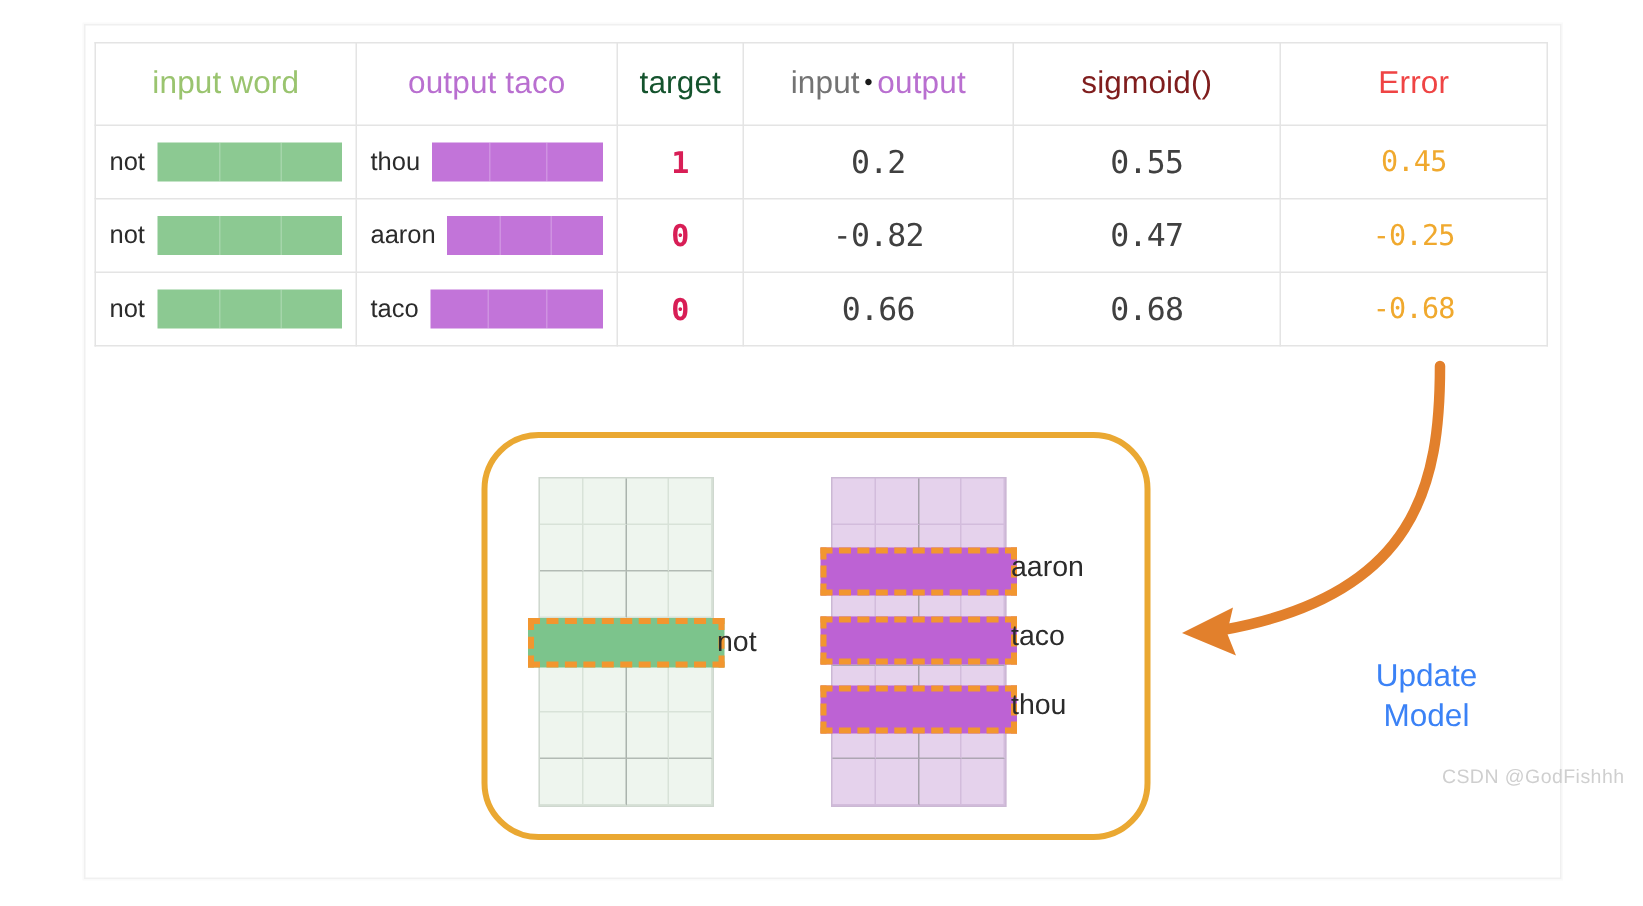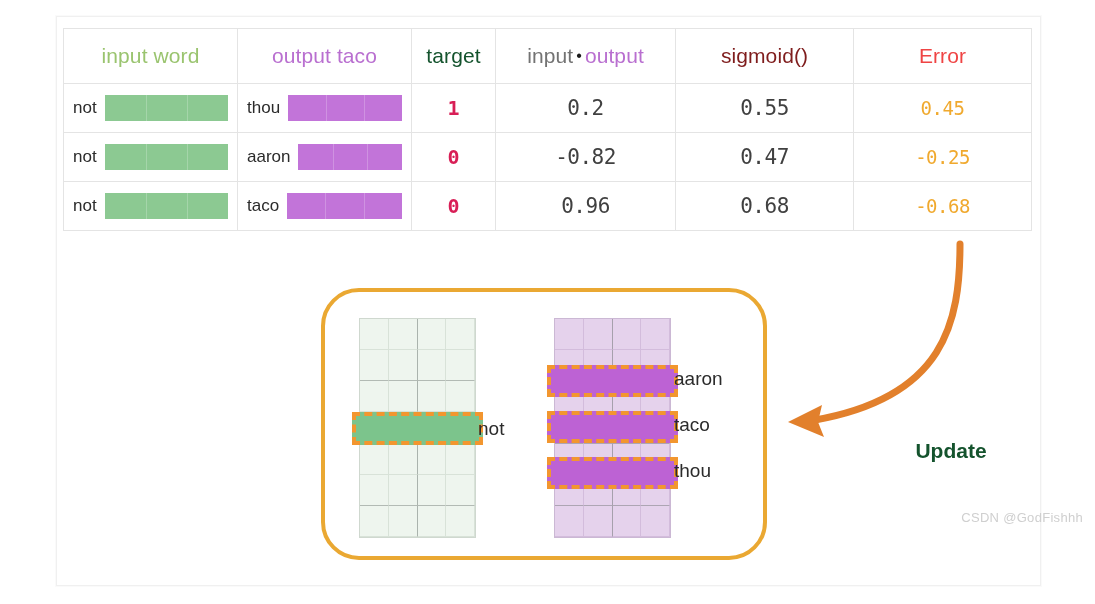--- a/index.html
+++ b/index.html
@@ -219,23 +219,23 @@
     height: 220px;
     z-index: 3;
   }
 
   .update-caption {
     position: absolute;
     left: 856px;
     top: 437px;
     width: 190px;
     text-align: center;
-    color: #14532d;
+    color: #3b82f6;
     font-size: 21px;
-    font-weight: bold;
+    font-weight: normal;
     line-height: 27px;
   }
 
   .watermark {
     position: absolute;
     right: 12px;
     bottom: 7px;
     font-size: 13px;
     color: #cfcfcf;
     letter-spacing: 0.3px;
@@ -317,21 +317,21 @@
               <span class="vecbar green"></span>
             </div>
           </td>
           <td>
             <div class="wordcell">
               <span class="wlabel">taco</span>
               <span class="vecbar purple"></span>
             </div>
           </td>
           <td class="targetcell">0</td>
-          <td class="numcell">0.96</td>
+          <td class="numcell">0.66</td>
           <td class="numcell">0.68</td>
           <td class="errorcell">-0.68</td>
         </tr>
       </tbody>
     </table>
   </div>
 
   <div class="diagram-box"></div>
 
   <div class="matrix green-matrix" id="green-matrix">
@@ -408,17 +408,18 @@
   <div class="hl-row purple-fill" style="left:547px; top:457px; width:131px; height:32px;"></div>
   <div class="row-label" style="left:674px; top:460px;">thou</div>
 
   <svg class="arrow-svg" viewBox="0 0 230 220">
     <path d="M 200 12 C 200 90, 185 165, 55 188" fill="none" stroke="#e2802c" stroke-width="7" stroke-linecap="round"></path>
     <path d="M 28 190 L 62 173 L 58 190 L 64 205 Z" fill="#e2802c"></path>
   </svg>
 
   <div class="update-caption">
     <div>Update</div>
+    <div>Model</div>
   </div>
 
   <div class="watermark">CSDN @GodFishhh</div>
 
 </div>
 
 </body></html>

